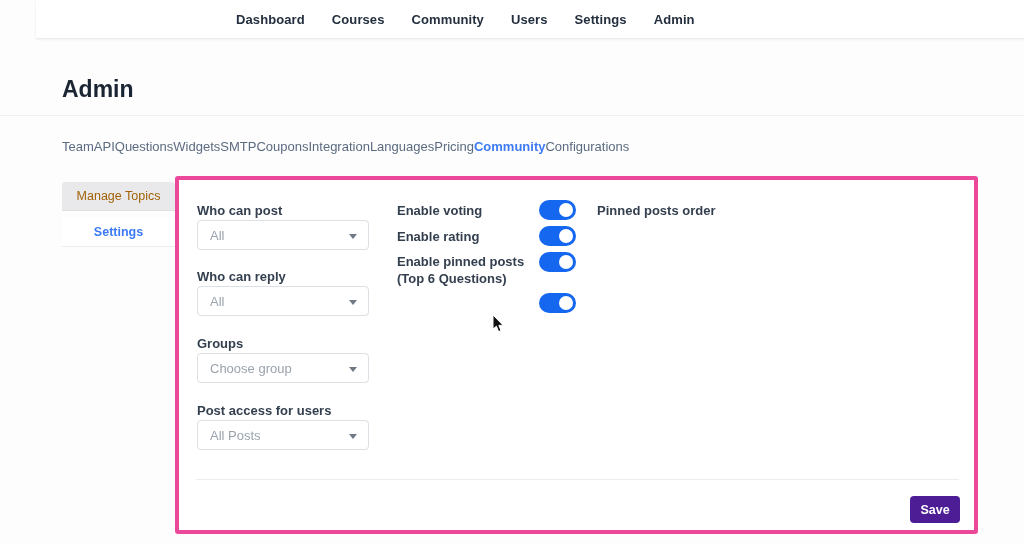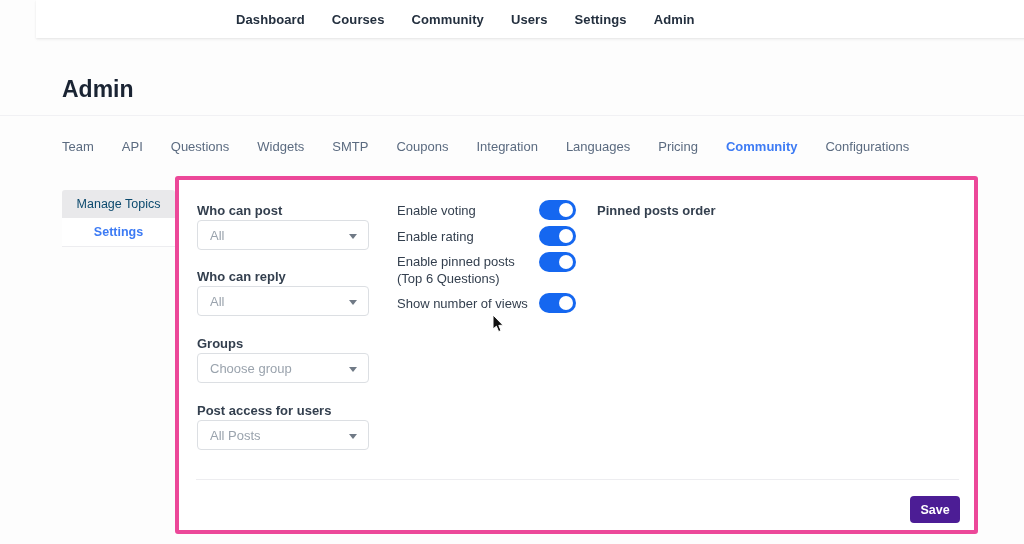--- a/index.html
+++ b/index.html
@@ -35,34 +35,34 @@
     font-size: 23px; font-weight: 700; color: #1a2433;
   }
   .header-divider {
     position: absolute; left: 0; right: 0; top: 115px; height: 1px;
     background: #f1f1f4;
   }
 
   
   .tabs {
     position: absolute; left: 62px; top: 139px;
-    display: flex; gap: 28px; align-items: center;
+    display: flex; align-items: center;
   }
   .tab { font-size: 13px; color: #5b6b80; cursor: pointer; white-space: nowrap; }
   .tab.active { color: #3d7bf4; font-weight: 600; }
 
   
   .side-item {
     position: absolute; left: 62px; width: 113px; height: 29px;
     display: flex; align-items: center; justify-content: center;
     font-size: 12.5px; cursor: pointer;
   }
   .side-item.manage {
-    top: 182px; background: #e9e9eb; color: #0c4a6e;
-    border-radius: 3px 3px 0 0; border-bottom: 1px solid #e0e0e3; margin-top: 8px;
+    top: 182px; background: #e9e9eb; color: #a16207;
+    border-radius: 3px 3px 0 0; border-bottom: 1px solid #e0e0e3;
   }
   .side-item.settings {
     top: 218px; background: #ffffff; color: #3d7bf4; font-weight: 600;
     border-bottom: 1px solid #ededf0;
   }
 
   
   .panel {
     position: absolute; left: 175px; top: 176px; width: 803px; height: 358px;
     background: #ffffff; border: 4px solid #ec4899; border-radius: 3px;
@@ -82,21 +82,21 @@
     position: absolute; right: 11px; top: 13px;
     width: 0; height: 0;
     border-left: 4px solid transparent; border-right: 4px solid transparent;
     border-top: 5px solid #707a86;
   }
 
   .col1 { position: absolute; left: 18px; top: 0; width: 180px; height: 300px; }
   .col2 { position: absolute; left: 218px; top: 0; width: 185px; height: 300px; }
   .col3 { position: absolute; left: 418px; top: 0; width: 180px; height: 300px; }
 
-  .toggle-label { position: absolute; left: 0; font-size: 13px; font-weight: 400; color: #333f4e; line-height: 17px; width: 135px; }
+  .toggle-label { position: absolute; left: 0; font-size: 13px; font-weight: 700; color: #333f4e; line-height: 17px; width: 135px; }
   .toggle {
     position: absolute; left: 142px; width: 37px; height: 20px;
     background: #1567f0; border-radius: 10px; cursor: pointer;
   }
   .toggle .knob {
     position: absolute; right: 3px; top: 3px; width: 14px; height: 14px;
     background: #ffffff; border-radius: 50%;
   }
 
   .panel-divider {
@@ -189,21 +189,20 @@
         </div>
 
       <div class="toggle-label" style="top:73px">
         <span>Enable pinned posts</span><br>
         <span>(Top 6 Questions)</span>
       </div>
       <div class="toggle" style="top:72px">
           <span class="knob"></span>
         </div>
 
-      <div class="toggle-label" style="top:115px">Show number of views</div>
       <div class="toggle" style="top:113px">
           <span class="knob"></span>
         </div>
     </div>
 
     <div class="col3">
       <div class="field-label" style="top:23px">Pinned posts order</div>
     </div>
 
     <div class="panel-divider"></div>

